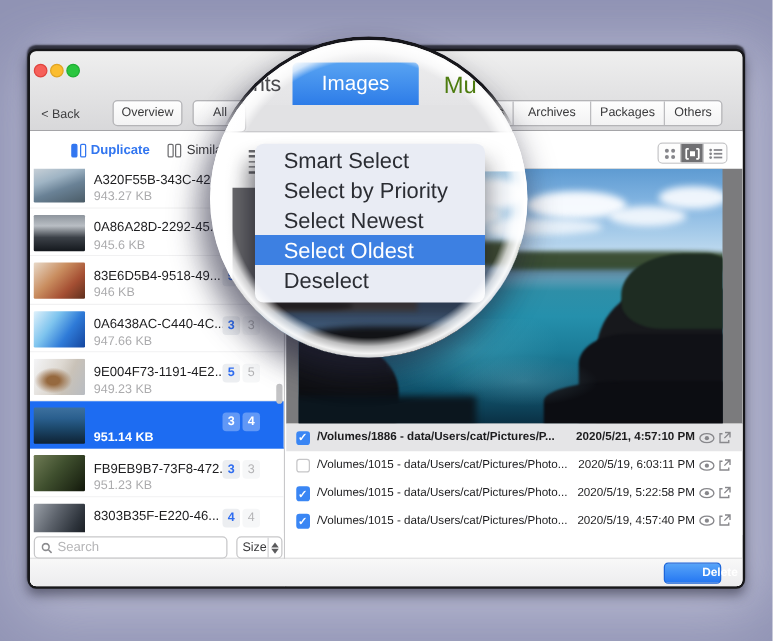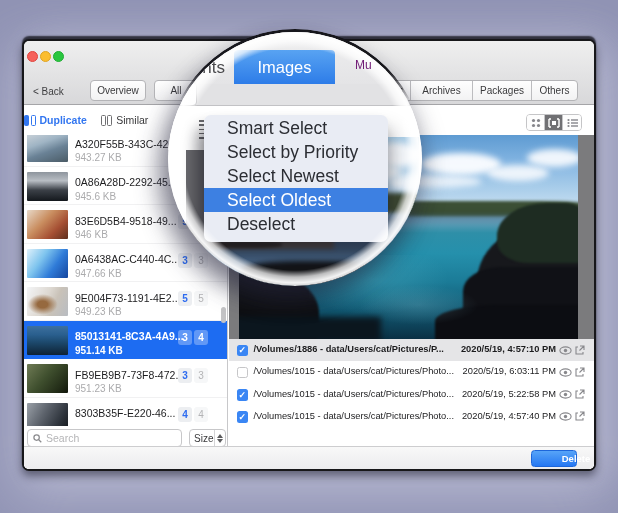--- a/index.html
+++ b/index.html
@@ -40,21 +40,21 @@
   #right-seg-group .seg { height:100%; display:flex; align-items:center; justify-content:center;
     font-size:10px; color:#3a3a3c; border-right:1px solid #bcbcbf; }
   #right-seg-group .seg:last-child { border-right:none; }
 
   
   #content { position:absolute; left:0; top:64px; right:0; bottom:0; background:#fff; }
 
   
   #sidebar { position:absolute; left:0; top:0; width:203.5px; height:100%; background:#fff; border-right:1px solid #c8c8ca; }
   #mode-tabs { position:absolute; left:0; top:0; width:100%; height:30px; background:#fff;
-    display:flex; align-items:center; gap:14px; padding-right:12px; }
+    display:flex; align-items:center; justify-content:center; gap:14px; padding-right:12px; }
   .mode-tab { display:flex; align-items:center; gap:4px; font-size:10.5px; }
   .mode-tab .dup-icon { display:flex; gap:1.5px; }
   .dup-icon i { display:block; width:5px; height:11px; border-radius:1.5px; }
   .mode-tab.active { color:#3276f0; font-weight:bold; }
   .mode-tab.active .dup-icon i { border:1.5px solid #3276f0; }
   .mode-tab.active .dup-icon i:first-child { background:#3276f0; }
   .mode-tab.inactive { color:#39393b; }
   .mode-tab.inactive .dup-icon i { border:1.5px solid #6e6e71; }
 
   #file-list { position:absolute; left:0; top:30px; width:100%; height:291px; overflow:hidden; }
@@ -146,21 +146,21 @@
   #mag-halo { position:absolute; inset:0; border-radius:50%; z-index:40; pointer-events:none;
     background: radial-gradient(circle closest-side,
       rgba(255,255,255,0) 0%, rgba(255,255,255,0) 87.5%,
       rgba(255,255,255,.72) 93%, rgba(255,255,255,.95) 97.5%, rgba(255,255,255,.8) 100%); }
   
   #mag-titleband { position:absolute; left:0; top:0; width:254px; height:52px; background:linear-gradient(#efeff0,#e4e4e6); }
   #mag-tab-left { position:absolute; left:0; top:26px; width:57px; text-align:right; font-size:17px; color:#4b4b4e; z-index:41; }
   #mag-tab-active { position:absolute; left:66px; top:18px; width:101px; height:34px; border-radius:4px 4px 0 0;
     background:linear-gradient(#58a3f2,#2d7ce8); color:#fff; font-size:16.5px;
     display:flex; align-items:center; justify-content:center; }
-  #mag-tab-right { position:absolute; left:187px; top:26px; font-size:12px; color:#701a75; z-index:41; }
+  #mag-tab-right { position:absolute; left:187px; top:26px; font-size:19px; color:#4d7c0f; z-index:41; }
   #mag-filterband { position:absolute; left:0; top:52px; width:254px; height:22px; background:#e2e2e4; border-bottom:1px solid #c2c2c5; }
   #mag-allbtn { position:absolute; left:-1px; top:50px; width:30px; height:24px; background:#fcfcfd; border:1px solid #bdbdc0; border-radius:4px; }
   #mag-whiteband1 { position:absolute; left:0; top:74px; width:220px; height:44px; background:#fff; }
   #mag-whiteband2 { position:absolute; left:220px; top:74px; width:31px; height:31px; background:#fff; }
   #mag-graystrip { position:absolute; left:18px; top:118px; width:18px; height:136px; background:#68686c; }
   #mag-photo { position:absolute; left:36px; top:105px; width:215px; height:149px; overflow:hidden;
     background:linear-gradient(#aed1ea 0%, #bfdaef 26%, #a6c6e1 40%, #7e9cba 50%, #677f98 56%, #5b7ca0 62%, #527498 78%, #446182 92%, #395270 100%); }
   #mag-headland { position:absolute; left:148px; top:56px; width:80px; height:20px; background:#3e4a33; filter:blur(2px); border-radius:40% 40% 0 0; }
   #mag-rock { position:absolute; left:36px; top:124px; width:160px; height:27px; background:#141518; filter:blur(2.5px); border-radius:35% 45% 0 0; }
   #mag-hamburger { position:absolute; left:31px; top:88px; width:8px; }
@@ -239,21 +239,20 @@
           </div>
           <div class="frow" style="top: 147px;">
             <div class="thumb t-dog"></div>
             <div class="fname">9E004F73-1191-4E2...</div>
             <div class="fsize">949.23 KB</div>
             <div class="chip c1">5</div>
             <div class="chip c2">5</div>
           </div>
           <div class="frow selected" style="top: 185.5px;">
             <div class="thumb t-bay"></div>
-            <div class="fname">85013141-8C3A-4A9...</div>
             <div class="fsize">951.14 KB</div>
             <div class="chip c1">3</div>
             <div class="chip c2">4</div>
           </div>
           <div class="frow" style="top: 224px;">
             <div class="thumb t-forest"></div>
             <div class="fname">FB9EB9B7-73F8-472...</div>
             <div class="fsize">951.23 KB</div>
             <div class="chip c1">3</div>
             <div class="chip c2">3</div>
@@ -335,21 +334,21 @@
           <div class="rock" style="left:-12px; top:138px; width:92px; height:74px; border-radius:0 55% 20% 0; background:#0f1013;"></div>
           <div class="rock" style="left:-8px; top:182px; width:150px; height:26px; filter:blur(3px); background:#0b161e;"></div>
           <div style="position:absolute; left:70px; top:120px; width:140px; height:60px; background:radial-gradient(ellipse at 45% 40%, rgba(90,185,205,.35), rgba(90,185,205,0) 70%);"></div>
           <div style="position:absolute; left:120px; top:150px; width:120px; height:40px; background:radial-gradient(ellipse, rgba(150,210,225,.22), rgba(150,210,225,0) 70%);"></div>
         </div>
       </div>
       <div id="dup-table">
           <div class="trow current" style="top: 0px;">
             <div class="tcheck on">✓</div>
             <div class="tpath">/Volumes/1886 - data/Users/cat/Pictures/P...</div>
-            <div class="tdate">2020/5/19, 4:57:10 PM</div>
+            <div class="tdate">2020/5/21, 4:57:10 PM</div>
             <div class="teye">
               <svg width="13" height="9" viewBox="0 0 13 9">
                 <ellipse cx="6.5" cy="4.5" rx="5.6" ry="3.6" fill="none" stroke="#88888c" stroke-width="1.1"></ellipse>
                 <circle cx="6.5" cy="4.5" r="1.7" fill="#88888c"></circle>
               </svg>
             </div>
             <div class="tshare">
               <svg width="11" height="11" viewBox="0 0 11 11">
                 <path d="M4 2 H2 V9 H9 V7" fill="none" stroke="#88888c" stroke-width="1.1"></path>
                 <path d="M6 1 H10 V5 M10 1 L5.5 5.5" fill="none" stroke="#88888c" stroke-width="1.1"></path>

